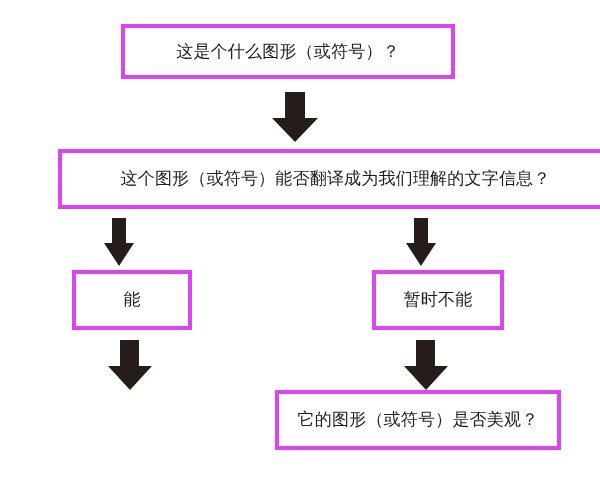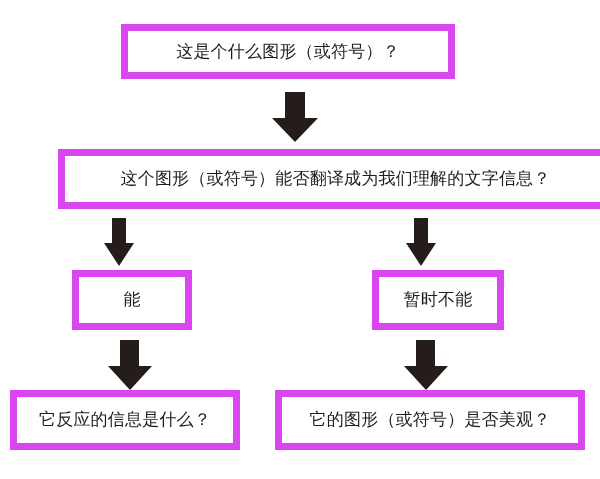--- a/index.html
+++ b/index.html
@@ -15,41 +15,41 @@
     position: relative;
     width: 600px;
     height: 479px;
     background: #ffffff;
     overflow: hidden;
   }
   .node {
     position: absolute;
     box-sizing: border-box;
     background: #ffffff;
-    border: 7px solid #d946ef;
+    border: 4px solid #d946ef;
     display: flex;
     align-items: center;
     justify-content: center;
     text-align: left;
   }
   .node-label {
     display: block;
     color: #1d1d1d;
     font-size: 17px;
     line-height: 1.25;
     letter-spacing: 0.2px;
     white-space: nowrap;
   }
   
   .n-q1      { left: 121px; top: 24px;  width: 334px; height: 55px; }
   .n-q2      { left: 10px;  top: 149px; width: 555px; height: 60px; margin-left: 48px; }
   .n-yes     { left: 72px;  top: 270px; width: 120px; height: 60px; }
   .n-no      { left: 372px; top: 270px; width: 132px; height: 60px; }
   .n-yes-out { left: 10px;  top: 390px; width: 230px; height: 60px; }
-  .n-no-out  { left: 275px; top: 390px; width: 310px; height: 60px; }
+  .n-no-out  { left: 275px; top: 390px; width: 286px; height: 60px; }
 
   .arrow {
     position: absolute;
     display: block;
   }
   .arrow svg { display: block; width: 100%; height: 100%; }
 
   
   .a-main   { left: 271px; top: 92px;  width: 48px; height: 50px; }
   .a-left1  { left: 103px; top: 218px; width: 32px; height: 48px; }
@@ -101,21 +101,18 @@
       <polygon points="13,0 32,0 32,26 45,26 23,50 1,26 13,26" fill="#241d19"></polygon>
     </svg>
   </span>
 
   <span class="arrow a-right2">
     <svg viewBox="0 0 46 50" preserveAspectRatio="none" aria-hidden="true">
       <polygon points="13,0 32,0 32,26 45,26 23,50 1,26 13,26" fill="#241d19"></polygon>
     </svg>
   </span>
 
-  <div class="node n-yes-out">
-    <span class="node-label">它反应的信息是什么？</span>
-  </div>
 
   <div class="node n-no-out">
     <span class="node-label">它的图形（或符号）是否美观？</span>
   </div>
 
 </div>
 
 </body></html>

